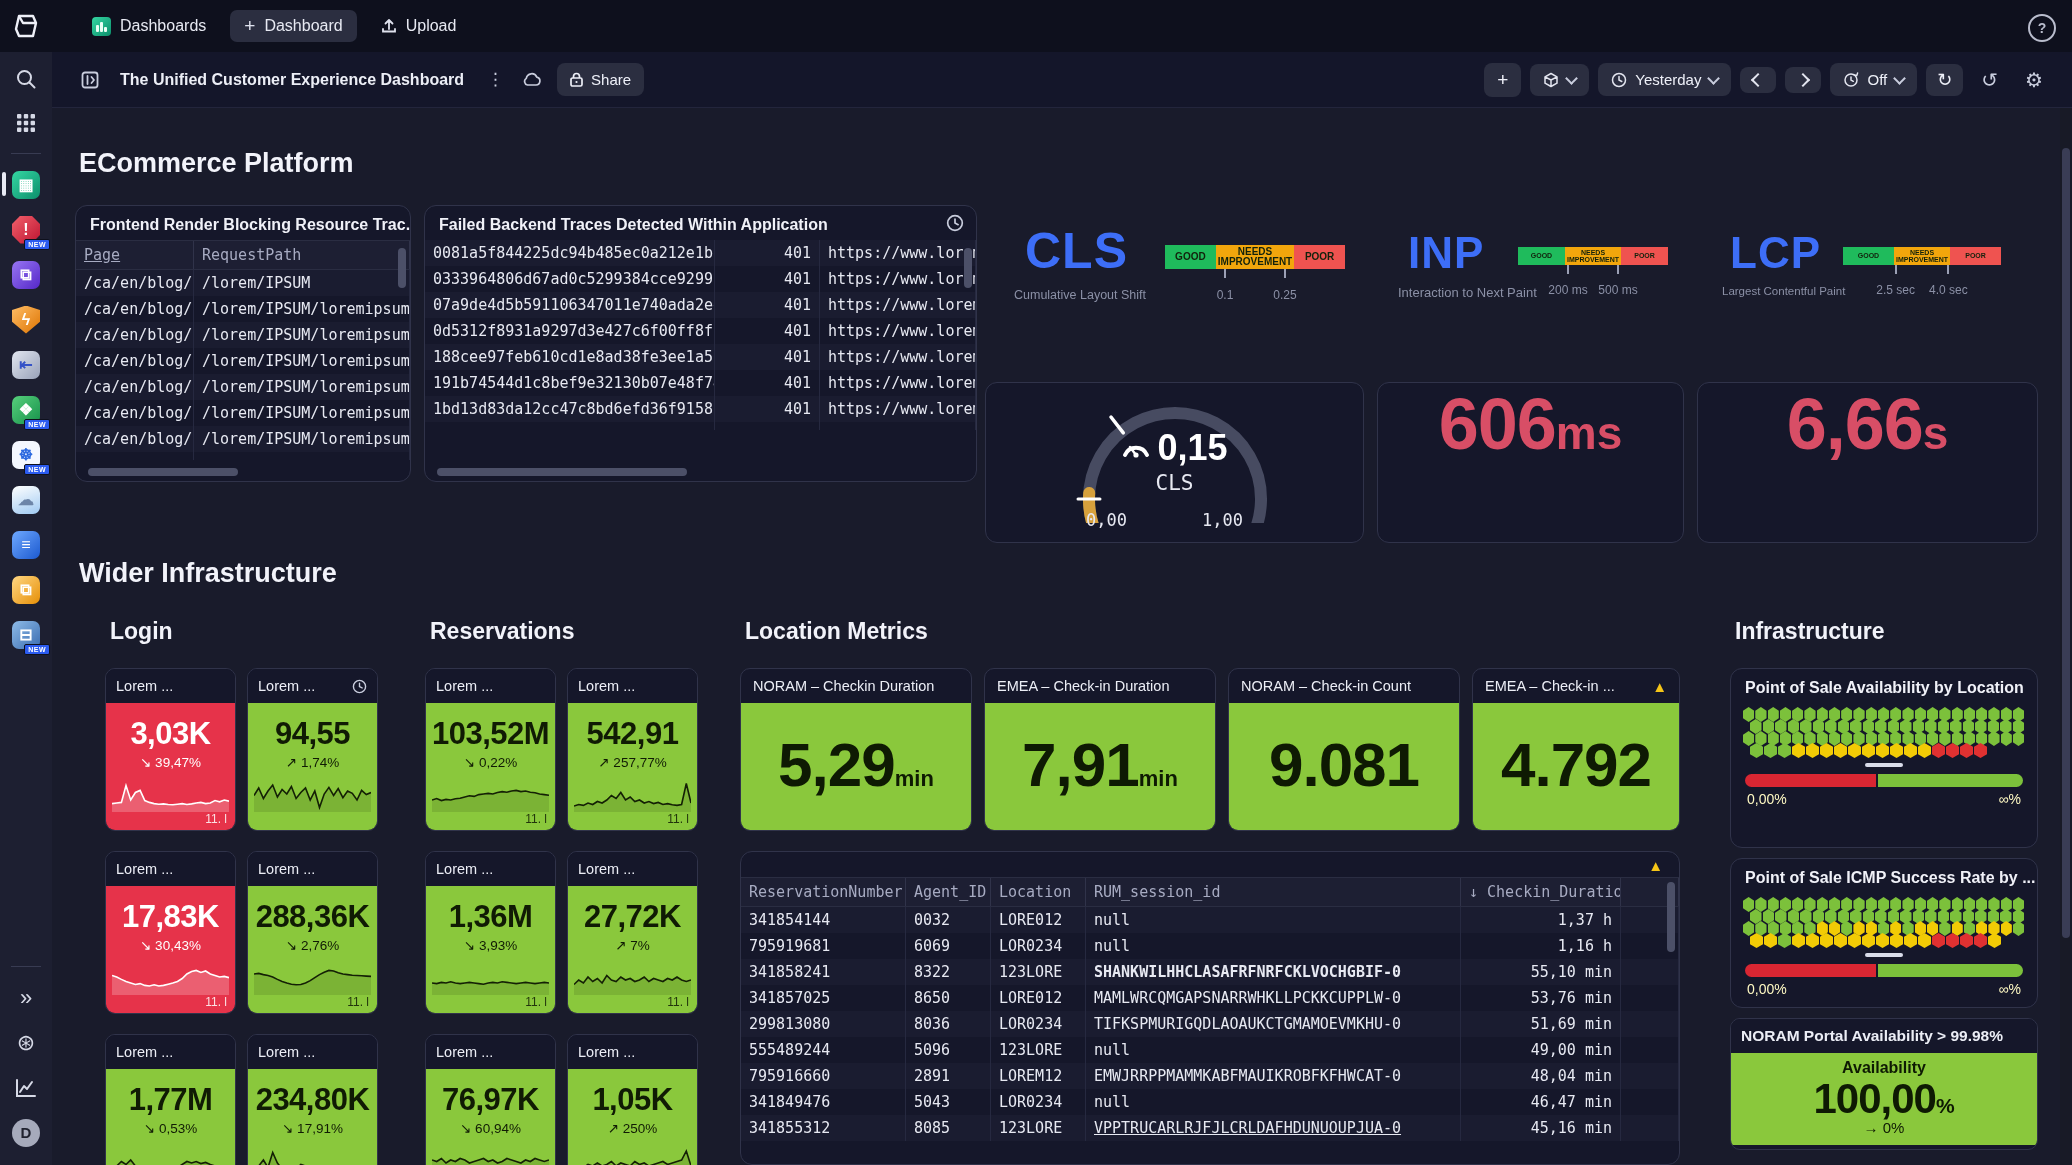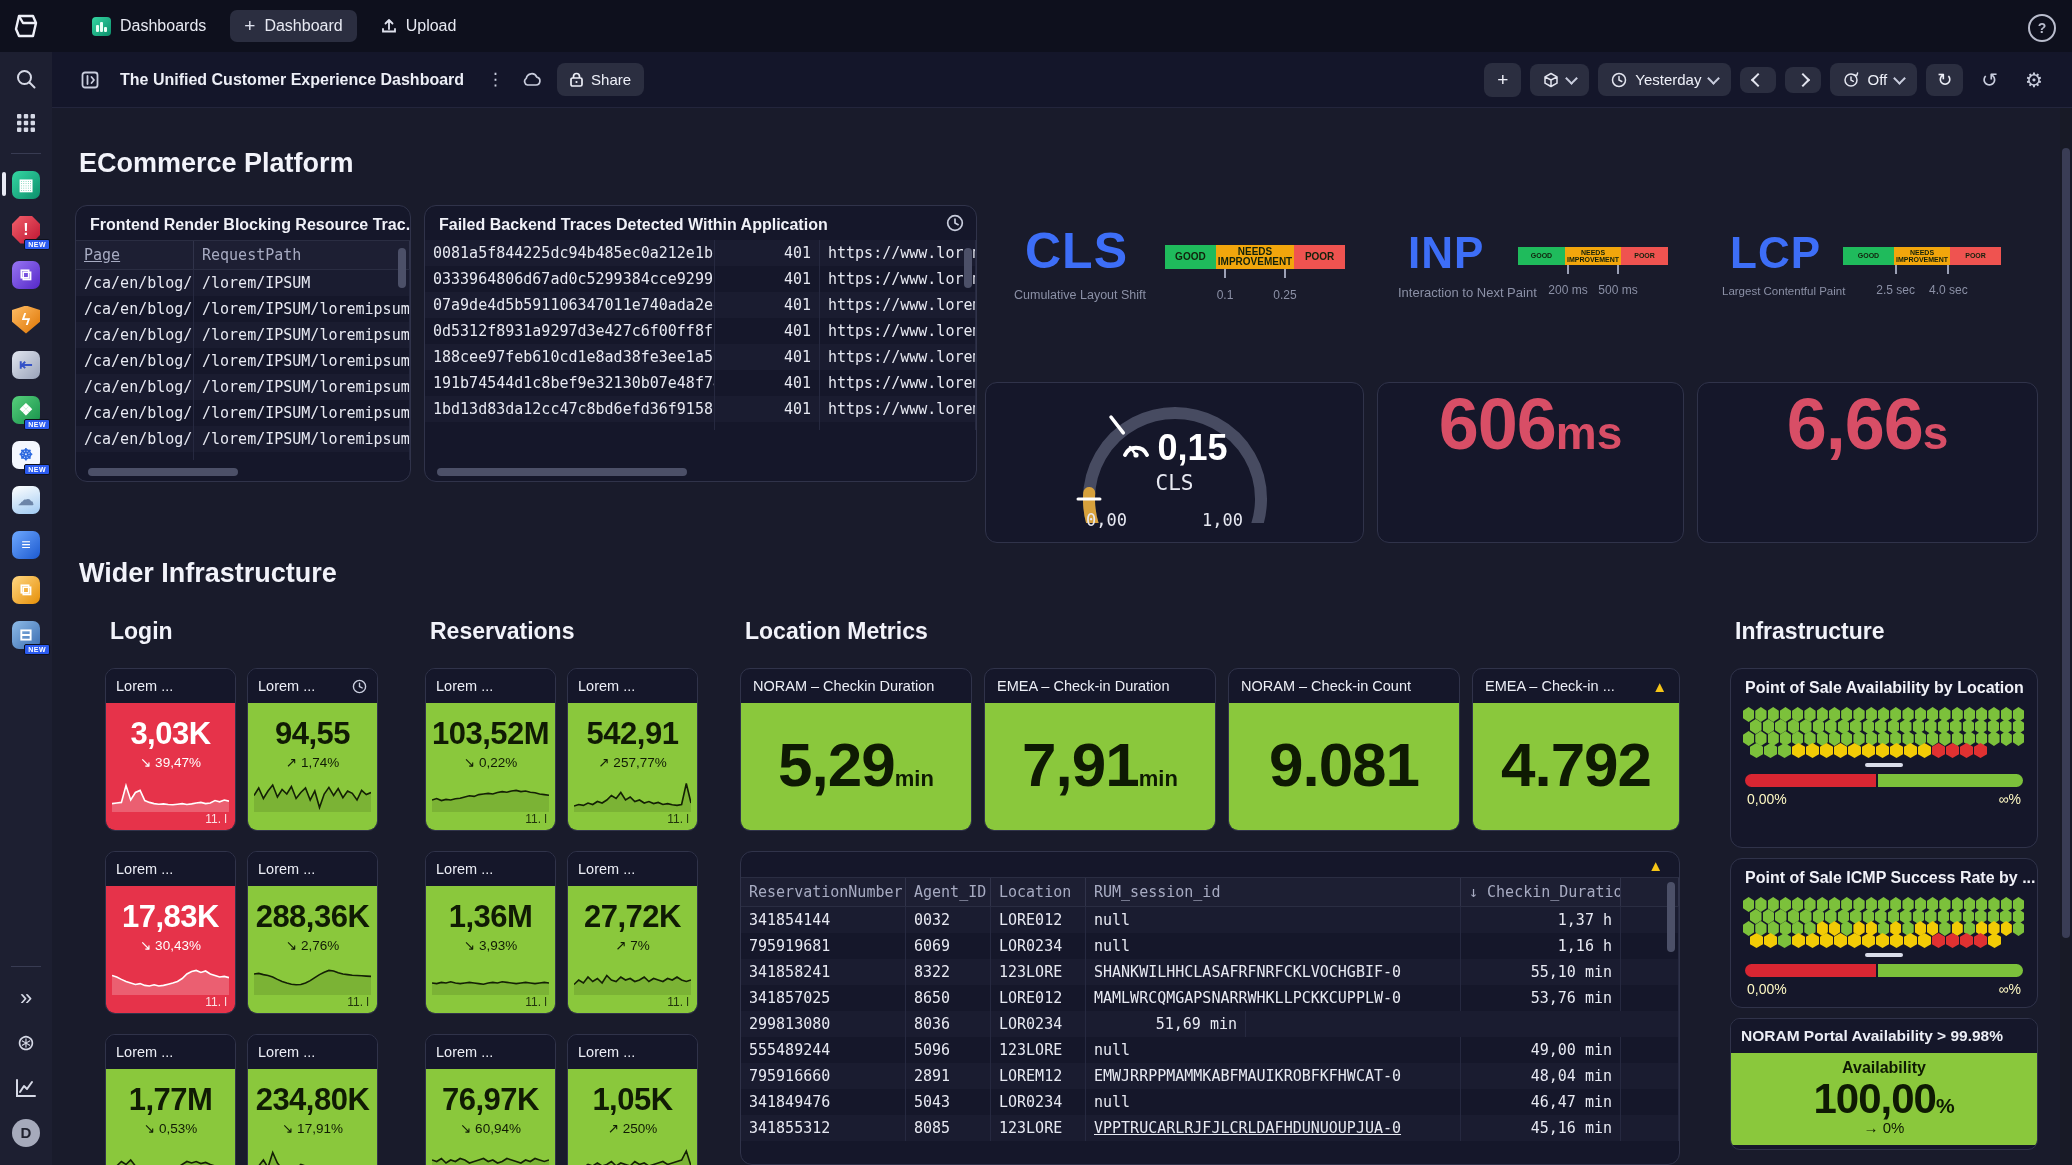--- a/index.html
+++ b/index.html
@@ -733,36 +733,37 @@
             <div class="c" style="width: 85px;">6069</div>
             <div class="c" style="width: 95px;">LOR0234</div>
             <div class="c" style="width: 375px;">null</div>
             <div class="c" style="width: 160px; text-align: right;">1,16 h</div>
             <div class="c" style="width: 25px; flex: 1 1 0%;"></div>
           </div>
           <div class="dt-row">
             <div class="c" style="width: 165px;">341858241</div>
             <div class="c" style="width: 85px;">8322</div>
             <div class="c" style="width: 95px;">123LORE</div>
-            <div class="c" style="width: 375px;">SHANKWILHHCLASAFRFNRFCKLVOCHGBIF-0</div>
+            <div class="c" style="width: 375px; font-weight: bold;">SHANKWILHHCLASAFRFNRFCKLVOCHGBIF-0</div>
             <div class="c" style="width: 160px; text-align: right;">55,10 min</div>
             <div class="c" style="width: 25px; flex: 1 1 0%;"></div>
           </div>
           <div class="dt-row">
             <div class="c" style="width: 165px;">341857025</div>
             <div class="c" style="width: 85px;">8650</div>
             <div class="c" style="width: 95px;">LORE012</div>
             <div class="c" style="width: 375px;">MAMLWRCQMGAPSNARRWHKLLPCKKCUPPLW-0</div>
             <div class="c" style="width: 160px; text-align: right;">53,76 min</div>
             <div class="c" style="width: 25px; flex: 1 1 0%;"></div>
           </div>
           <div class="dt-row">
             <div class="c" style="width: 165px;">299813080</div>
             <div class="c" style="width: 85px;">8036</div>
             <div class="c" style="width: 95px;">LOR0234</div>
+            <div class="c" style="width: 375px;">TIFKSPMURIGQDLAOAUKCTGMAMOEVMKHU-0</div>
             <div class="c" style="width: 160px; text-align: right;">51,69 min</div>
             <div class="c" style="width: 25px; flex: 1 1 0%;"></div>
           </div>
           <div class="dt-row">
             <div class="c" style="width: 165px;">555489244</div>
             <div class="c" style="width: 85px;">5096</div>
             <div class="c" style="width: 95px;">123LORE</div>
             <div class="c" style="width: 375px;">null</div>
             <div class="c" style="width: 160px; text-align: right;">49,00 min</div>
             <div class="c" style="width: 25px; flex: 1 1 0%;"></div>

